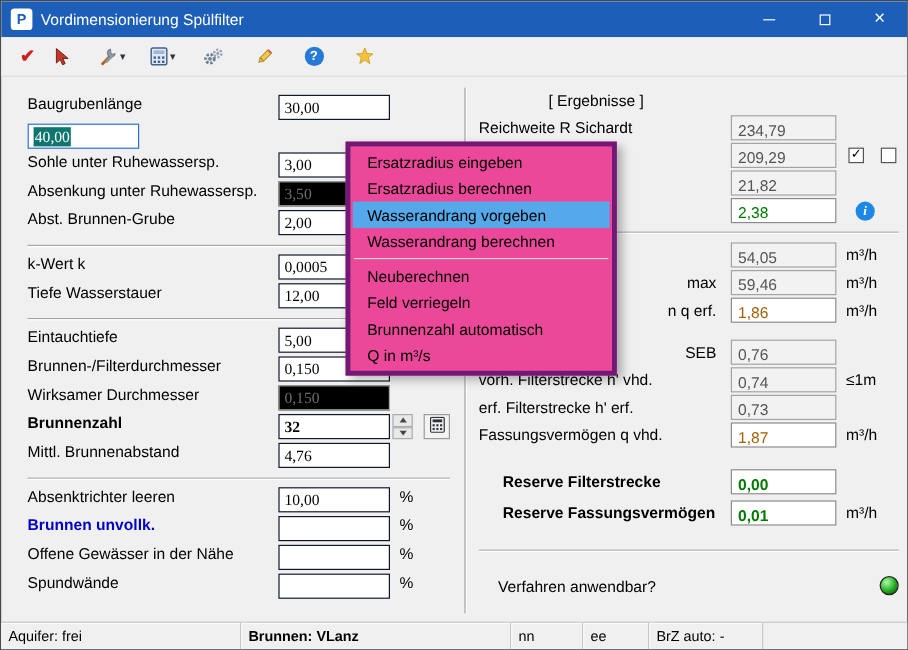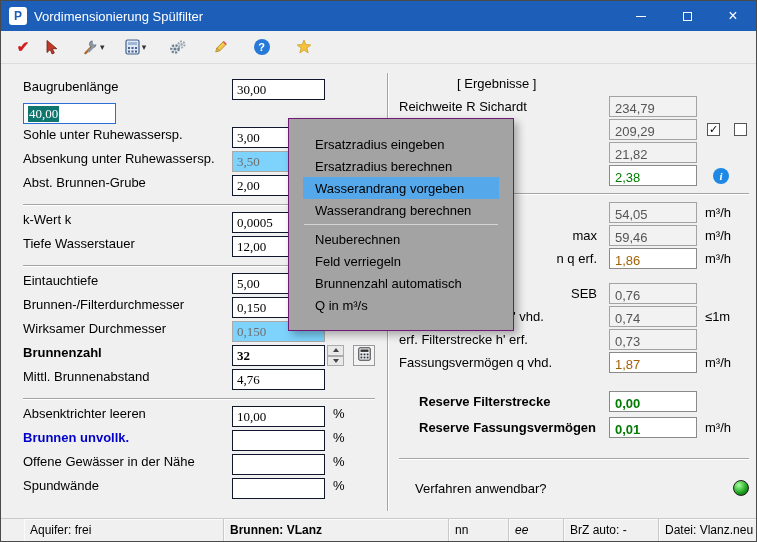--- a/index.html
+++ b/index.html
@@ -35,21 +35,21 @@
                 font-weight:bold; font-size:11px; display:flex; align-items:center; justify-content:center; }
 
   
   .left-panel { position:absolute; left:22px; top:78px; width:352px; }
   .lrow { height:24px; display:flex; align-items:flex-start; }
   .lbl { width:209px; }
   .lbl.bold { font-weight:bold; }
   .lbl.blue { font-weight:bold; color:#0000c8; }
   .field { width:93px; height:21px; border:1px solid #0f172a; background:#fff;
            display:flex; align-items:center; padding:0 4px; overflow:hidden; white-space:nowrap;font-family:Liberation Serif, serif; }
-  .field.disabled { background:#7dd3fc; border-color:#a9a9a9; color:#6e6e6e; }
+  .field.disabled { background:#000000; border-color:#a9a9a9; color:#6e6e6e; }
   .field.focus { border-color:#2a6fd6; }
   .field .sel { background:#0f766e; color:#fff; padding:0 1px; }
   .field.bold { font-weight:bold; }
   .unit { margin-left:8px; }
   .lsep { height:2px; border-top:1px solid #a5a5a5; border-bottom:1px solid #ffffff; margin:5px 0 6px; }
 
   .spin { width:17px; height:21px; display:flex; flex-direction:column; margin-left:2px; }
   .sb { flex:1; border:1px solid #ababab; background:#e9e9e9; display:flex;
         align-items:center; justify-content:center; }
   .tri-up { width:0; height:0; border-left:3px solid transparent; border-right:3px solid transparent;
@@ -84,33 +84,33 @@
   .cb + .cb { margin-left:14px; }
   .info { width:16px; height:16px; border-radius:50%; background:#1e88e5; color:#fff; margin-left:16px;
           display:flex; align-items:center; justify-content:center;
           font-family:"Liberation Serif", serif; font-style:italic; font-weight:bold; font-size:11px; }
   .ledrow { height:24px; display:flex; align-items:center; margin-top:16px;justify-content:space-between; }
   .ledrow .rlbl { width:232px; padding-left:16px; }
   .led { width:16px; height:16px; border-radius:50%; border:1px solid #222;
          background:radial-gradient(circle at 35% 30%, #aaffa0, #22aa22 55%, #0a3d0a 100%); }
 
   
-  .cmenu { position:absolute; left:287px; top:117px; width:226px; background:#a3a3a3;
-           border:1px solid #701a75; box-shadow:4px 4px 8px rgba(0,0,0,0.3); padding:14px; z-index:50; }
+  .cmenu { position:absolute; left:287px; top:117px; width:226px; background:#ec4899;
+           border:4px solid #701a75; box-shadow:4px 4px 8px rgba(0,0,0,0.3); padding:2px; z-index:50; }
   .mitem { height:22px; display:flex; align-items:center; padding:0 12px; }
   .mitem.hl { background:#55a9ea; }
   .msep { height:1px; background:#d5d5d5; margin:3px 1px; }
 
   
   .statusbar { position:absolute; left:0; bottom:0; width:757px; height:23px; background:#f0f0f0;
                border-top:1px solid #c9c9c9; display:flex; font-size:12px; }
   .seg { display:flex; align-items:center; padding-left:6px; border-right:1px solid #c9c9c9;
          box-shadow:inset 1px 1px 0 rgba(255,255,255,0.7); overflow:hidden; white-space:nowrap; }
-  .seg.s0 { width:200px;margin-left:23px; } .seg.s1 { width:225px; font-weight:bold; } .seg.s2 { width:60px; }
-  .seg.s3 { width:55px;font-style:italic; } .seg.s4 { width:95px; } .seg.s5 { flex:1; border-right:none; }
+  .seg.s0 { width:200px; } .seg.s1 { width:225px; font-weight:bold; } .seg.s2 { width:60px; }
+  .seg.s3 { width:55px; } .seg.s4 { width:95px; } .seg.s5 { flex:1; border-right:none; }
 </style>
 </head>
 <body>
 
 <div class="window">
 
   <div class="titlebar">
     <div class="app-icon">P</div>
     <div class="title-text">Vordimensionierung Spülfilter</div>
     <div class="win-controls">
@@ -460,16 +460,15 @@
     <div class="mitem">Brunnenzahl automatisch</div>
     <div class="mitem">Q in m³/s</div>
   </div>
 
   <div class="statusbar">
     <div class="seg s0">Aquifer: frei</div>
     <div class="seg s1">Brunnen: VLanz</div>
     <div class="seg s2">nn</div>
     <div class="seg s3">ee</div>
     <div class="seg s4">BrZ auto: -</div>
-    <div class="seg s5">Datei: Vlanz.neu</div>
   </div>
 
 </div>
 
 </body></html>

